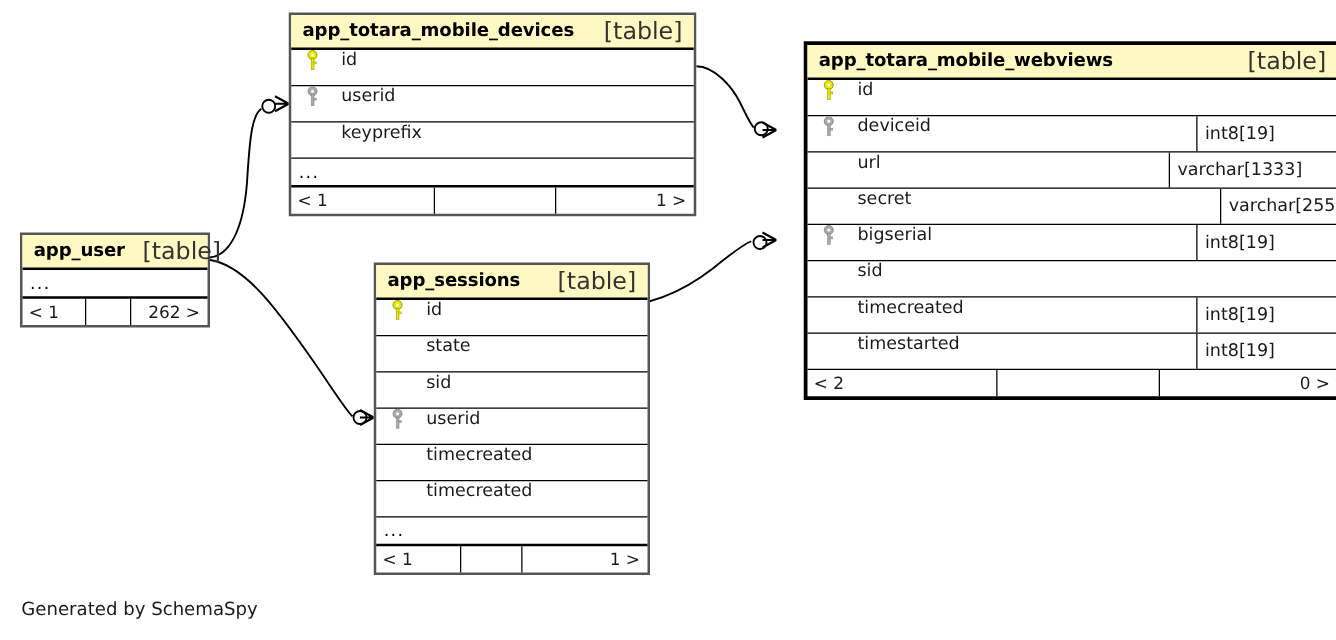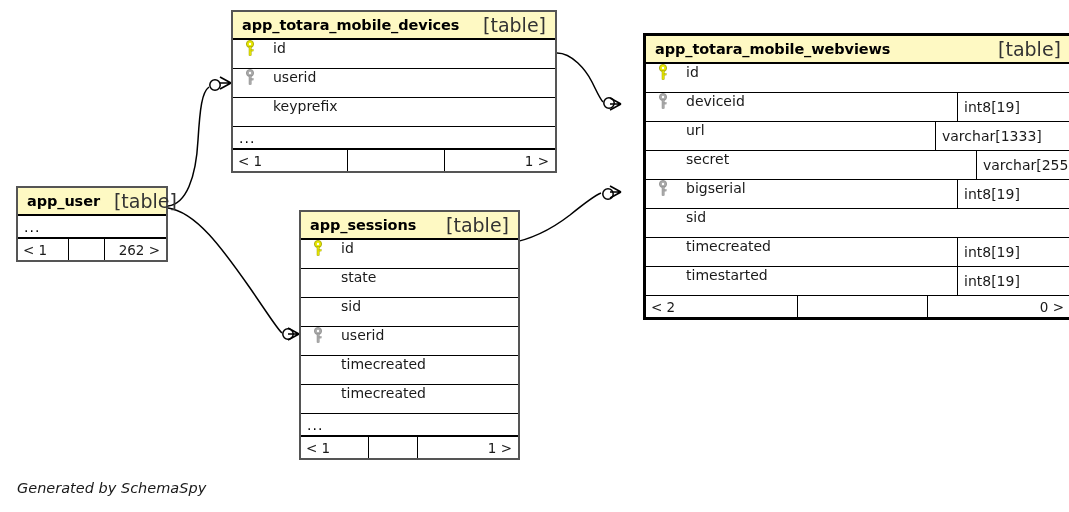--- a/index.html
+++ b/index.html
@@ -139,21 +139,20 @@
   .key-icon { display: block; }
 
   
   #caption {
     position: absolute;
     left: 17px;
     top: 480px;
     font-size: 14.5px;
     color: #1a1a1a;
     white-space: nowrap;
-    font-style: italic;
   }
 </style>
 </head>
 <body>
 
 <div id="canvas">
 
   <svg id="edges" viewBox="0 0 1069 512" width="1069" height="512">
     <defs>
       <g id="crowfoot">

